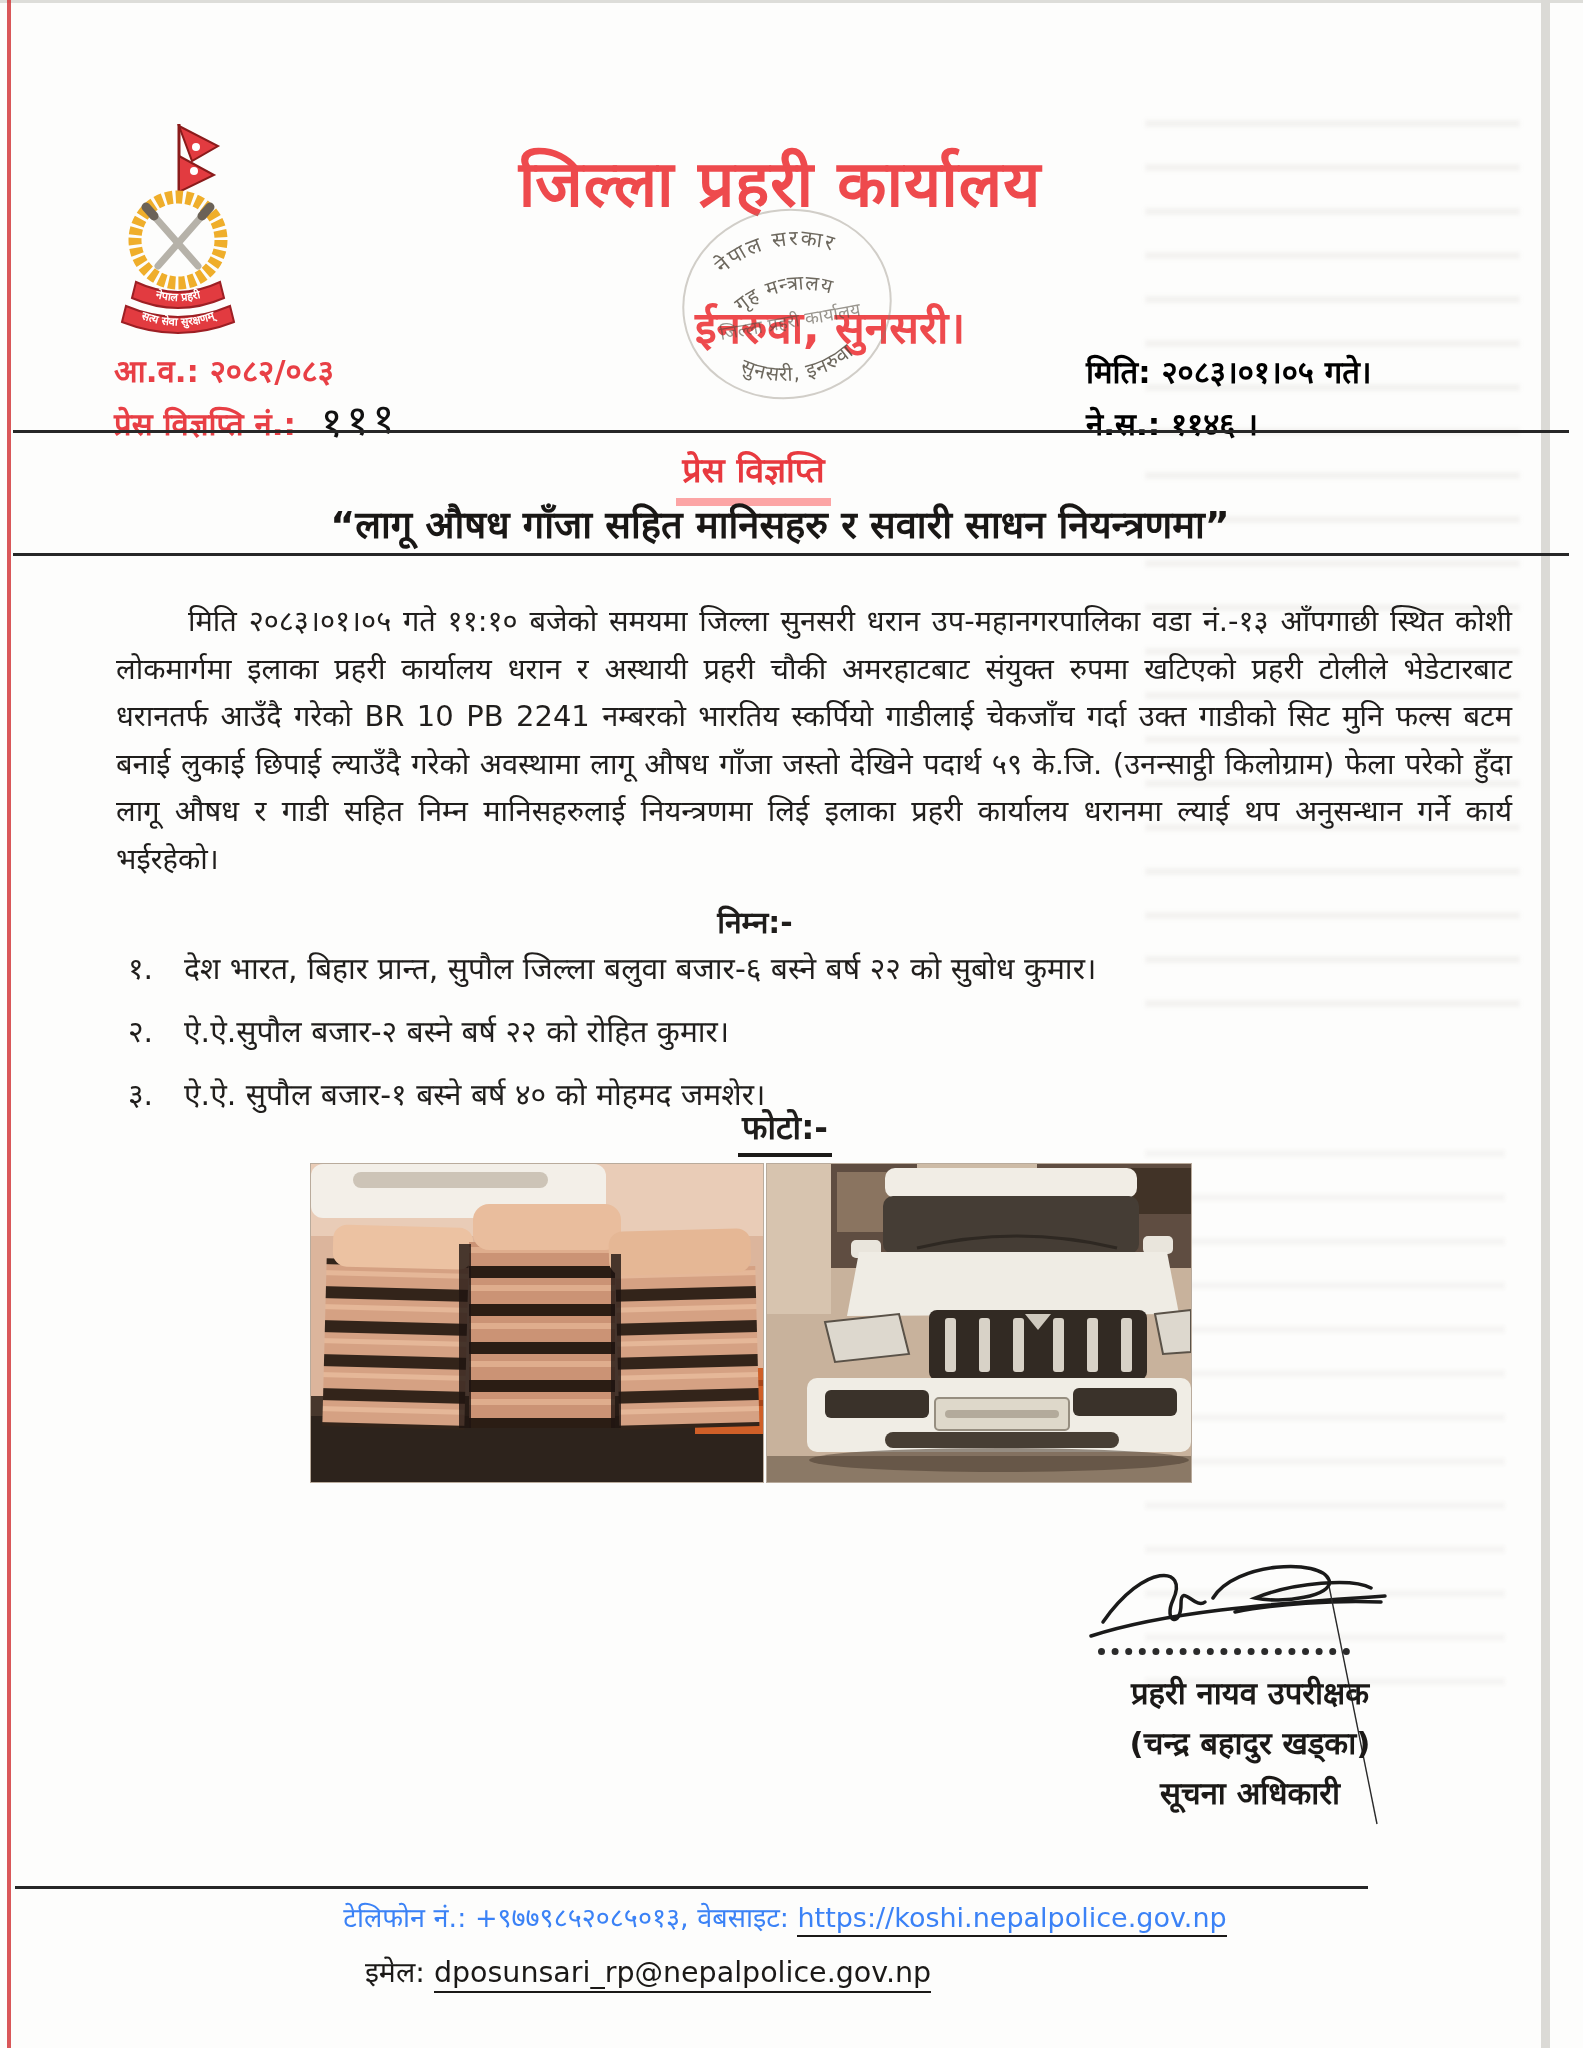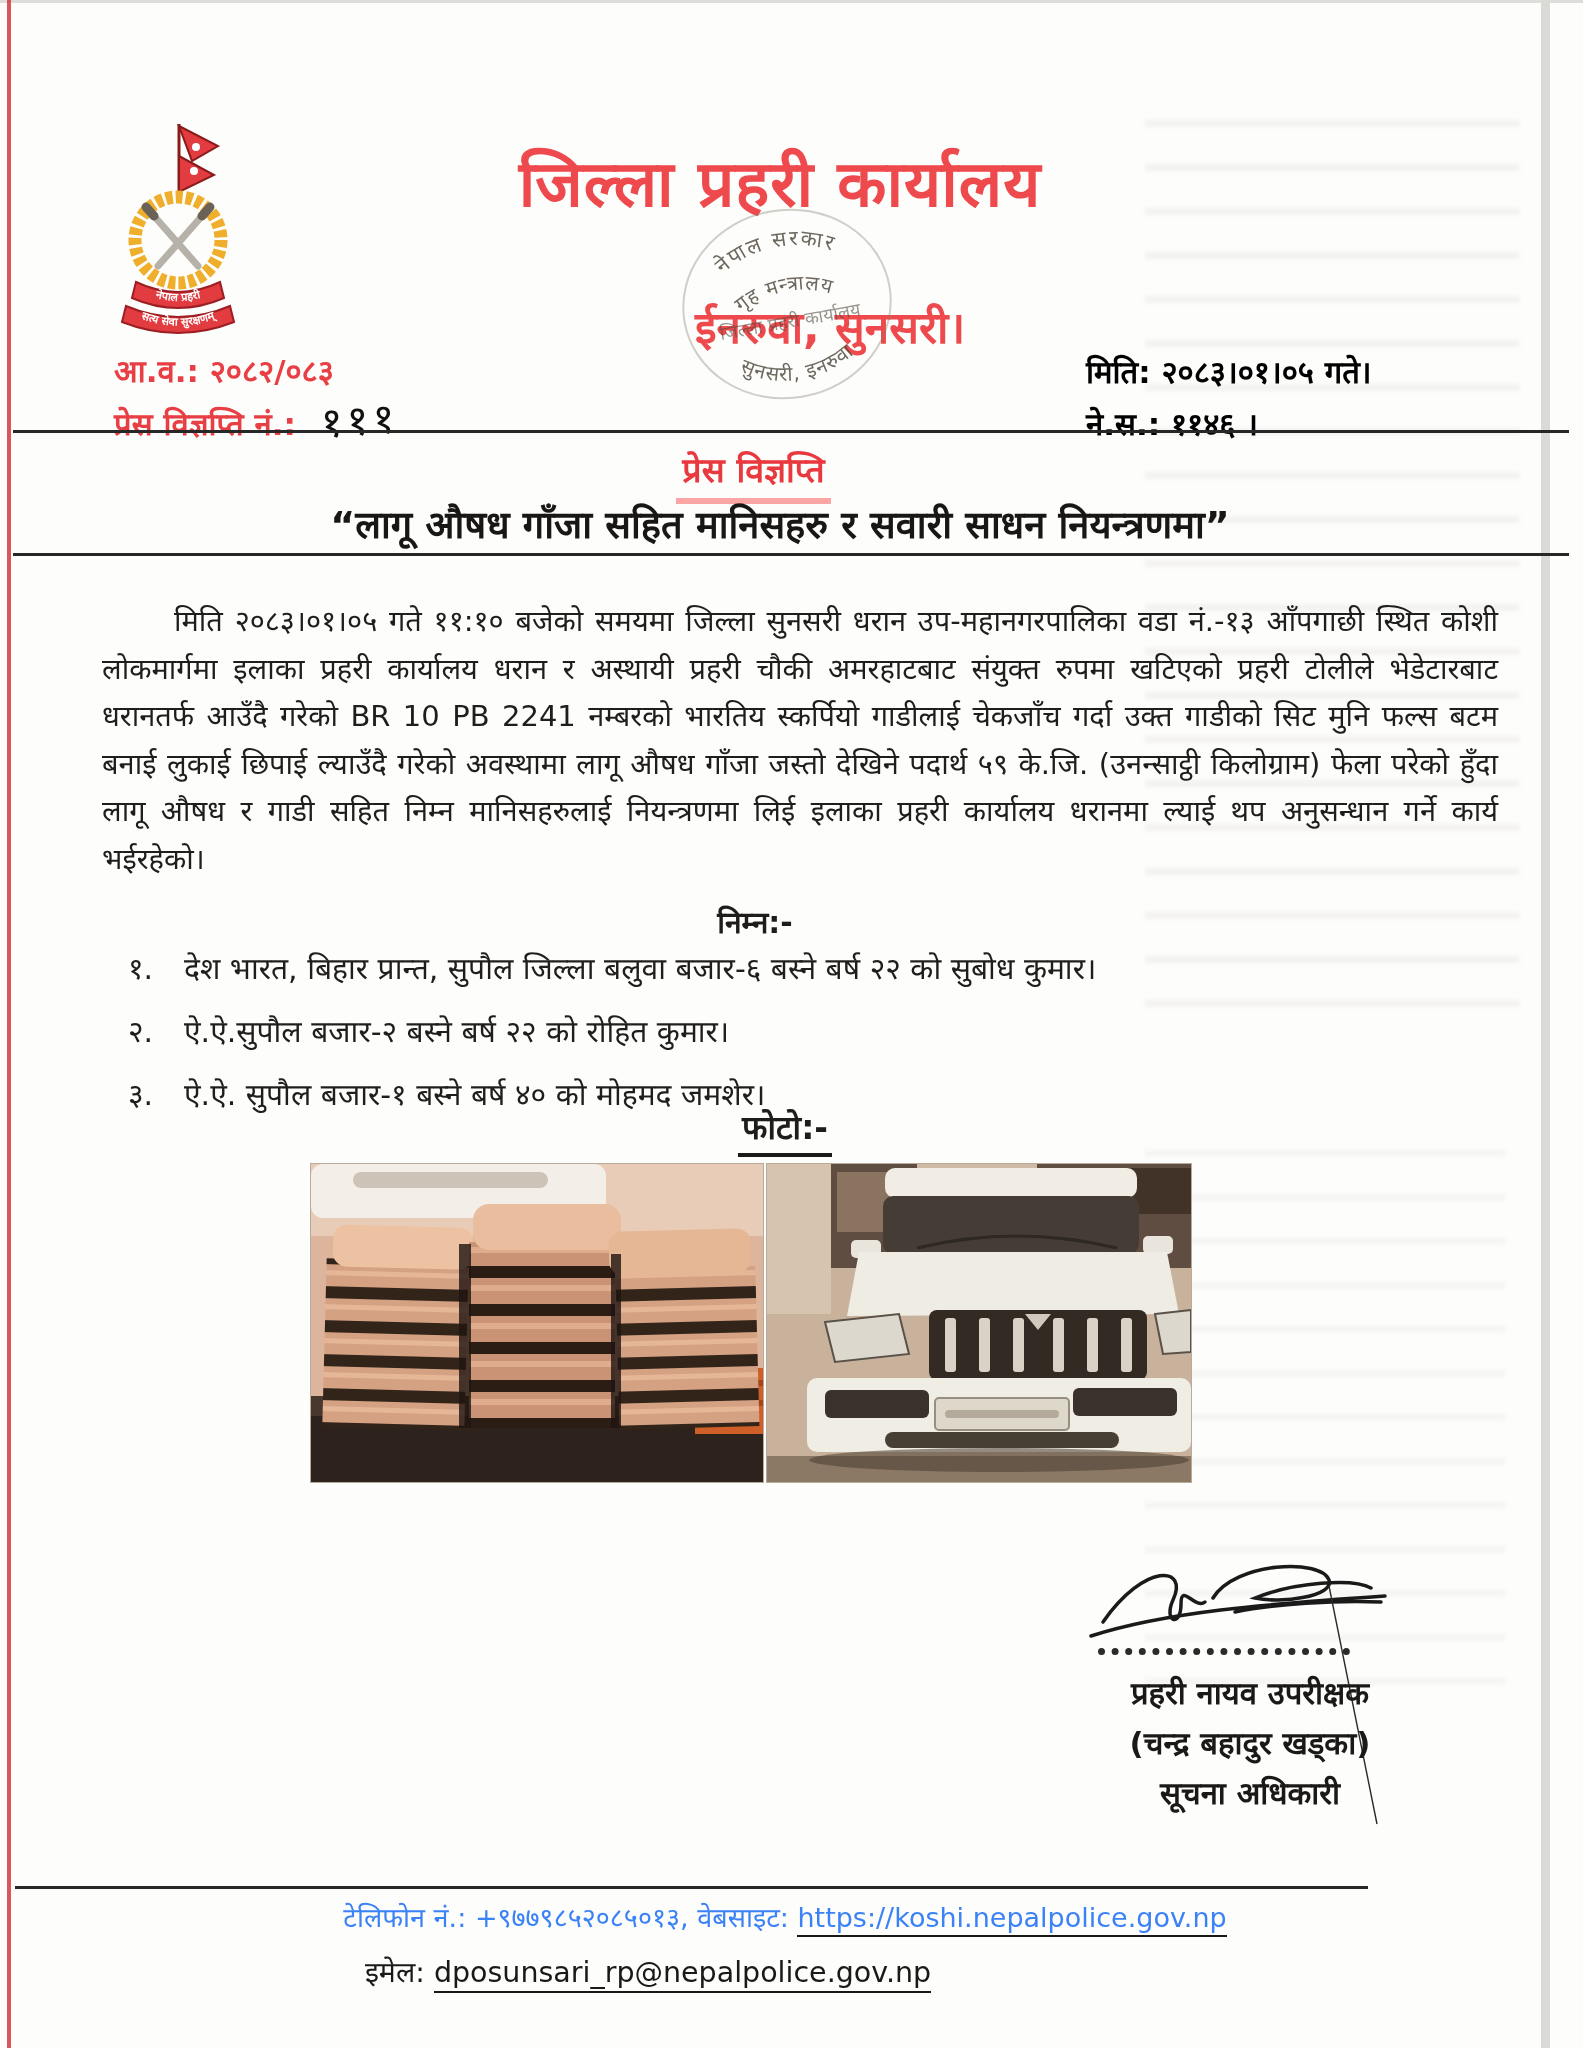--- a/index.html
+++ b/index.html
@@ -30,28 +30,28 @@
   .meta-left{left:114px;top:346px;line-height:50px;font-size:31px;font-weight:bold;color:#e83f45;}
   .meta-right{left:1086px;top:346px;line-height:52px;font-size:31px;font-weight:bold;color:#000000;}
   .hand{font-size:42px;color:#111;font-weight:normal;display:inline-block;transform:rotate(-4deg);margin-left:14px;letter-spacing:4px;}
   .rule{left:13px;width:1556px;height:3px;background:#272727;}
   .rule-footer{left:15px;width:1353px;height:3px;background:#272727;}
   
   .press-rel{
     left:0;top:446px;width:1500px;text-align:center;
     font-size:34px;font-weight:bold;color:#e8393f;
   }
-  .press-rel span{display:inline-block;border-bottom:6px solid #fca5a5;padding:0 6px 6px;margin-left:7px;}
+  .press-rel span{display:inline-block;border-bottom:8px solid #fca5a5;padding:0 6px 6px;margin-left:7px;}
   .subject{
     left:0;top:497px;width:1560px;text-align:center;
     font-size:38px;font-weight:bold;color:#191715;
   }
   
   .para{
-    left:102px;top:598px;width:1396px;
+    left:116px;top:598px;width:1396px;
     font-size:29px;line-height:47.5px;text-align:justify;text-indent:72px;color:#201e1c;
   }
   .nimna{left:0;top:901px;width:1510px;text-align:center;font-size:30px;font-weight:bold;}
   .list{left:128px;top:947px;font-size:30px;color:#201e1c;}
   .list .row{display:flex;gap:22px;margin-bottom:22px;}
   .list .no{min-width:34px;}
   .photo-head{left:0;top:1104px;width:1570px;text-align:center;font-size:33px;font-weight:bold;}
   .photo-head span{display:inline-block;border-bottom:4px solid #1c1a18;padding:0 4px 4px;}
   
   .photo{border:1px solid #b9ab9c;background:#d8b49c;}

